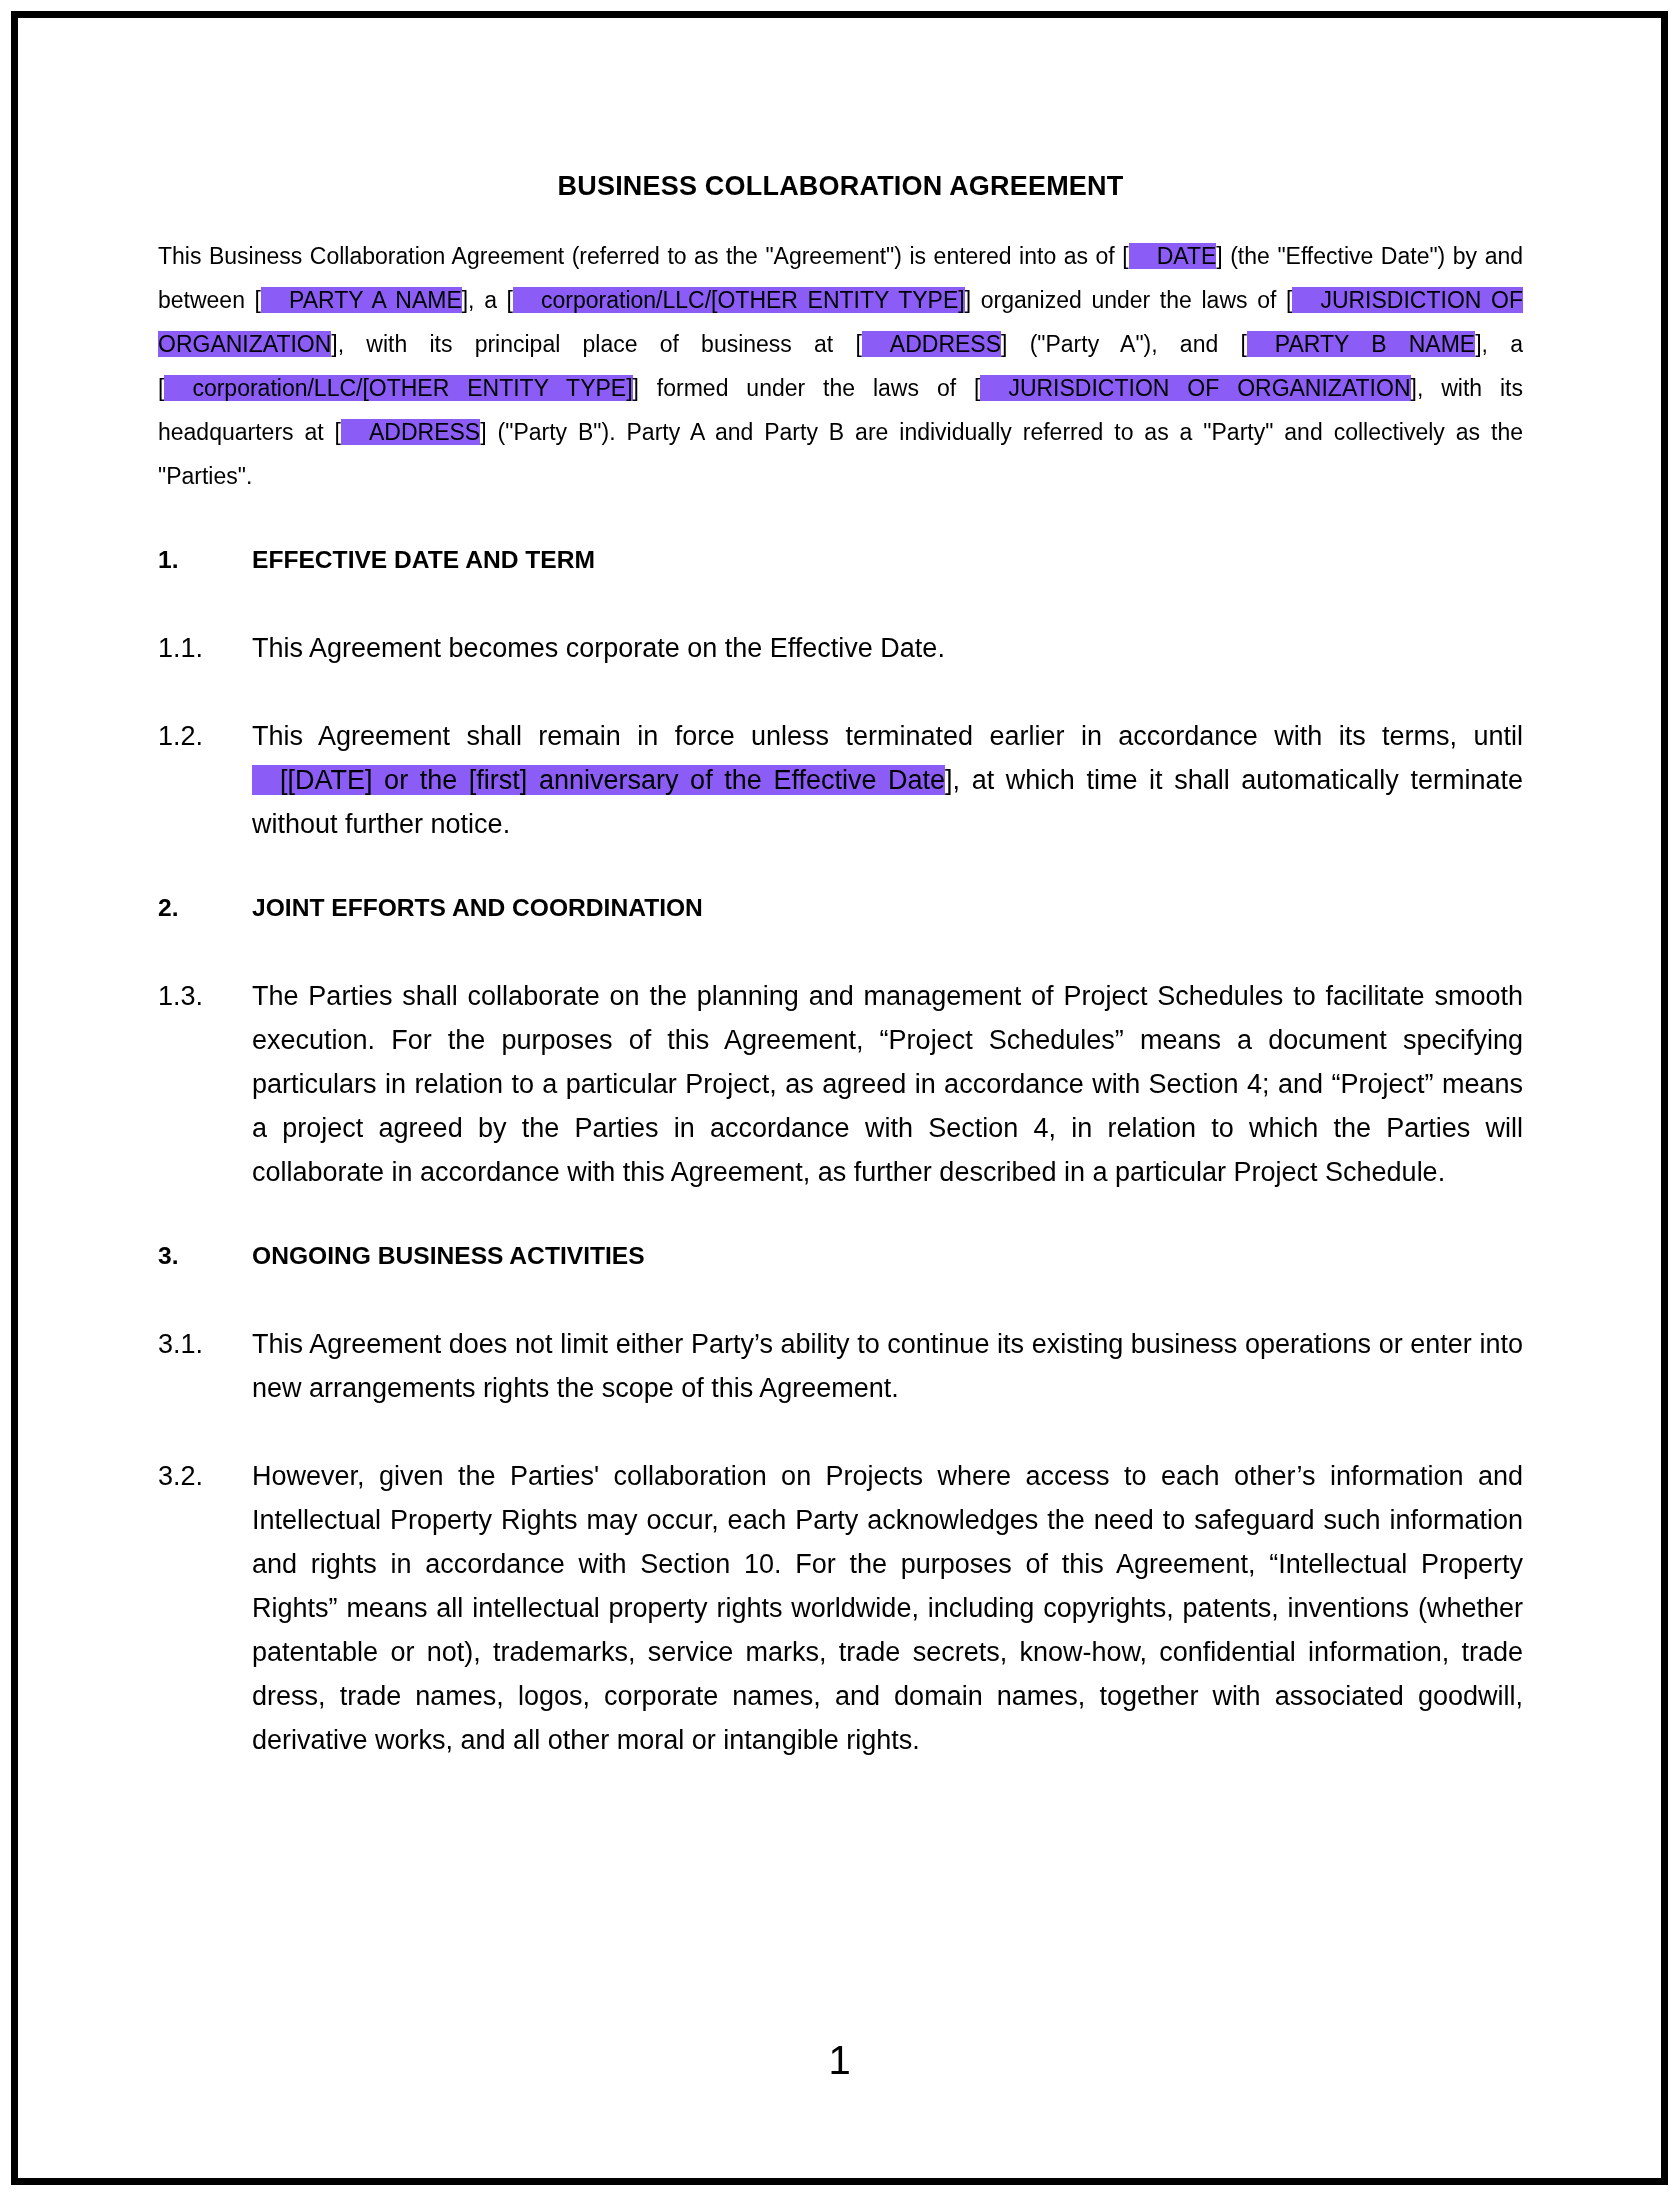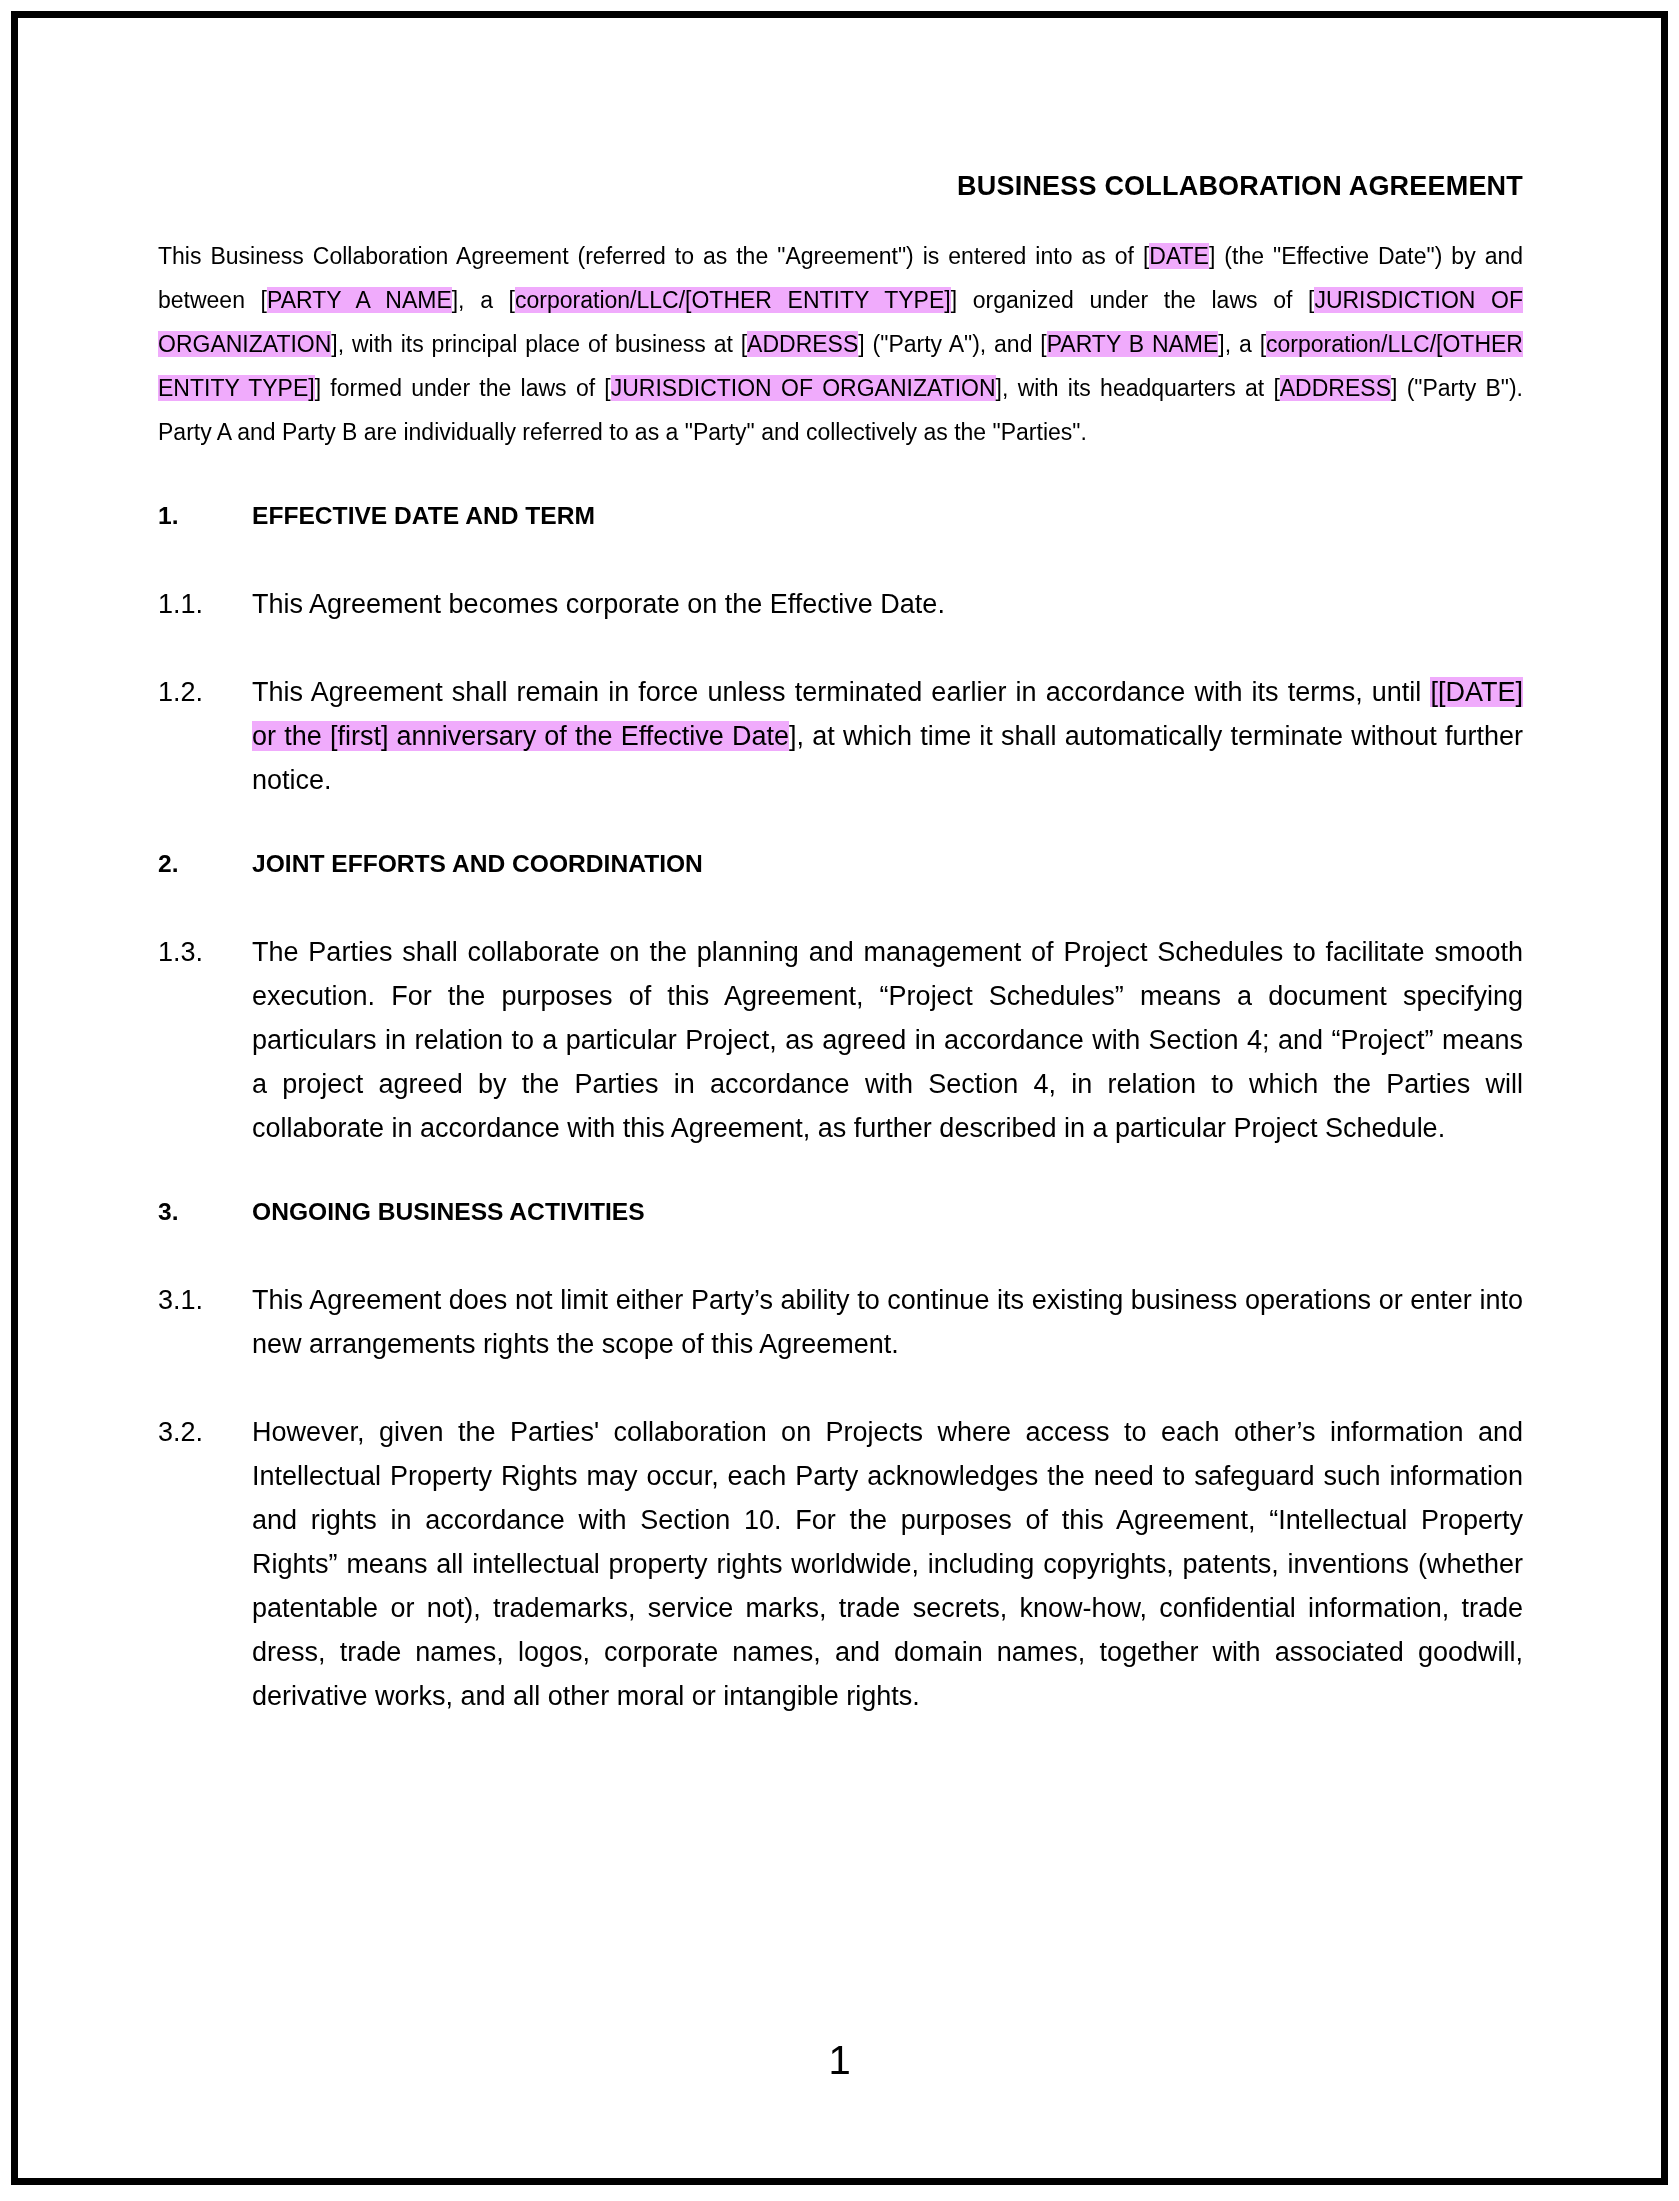--- a/index.html
+++ b/index.html
@@ -28,21 +28,21 @@
   .content {
     position: absolute;
     left: 158px;
     top: 164px;
     width: 1365px;
   }
   .title {
     margin: 0;
     font-size: 27px;
     font-weight: bold;
-    text-align: right;
+    text-align: center;
     line-height: 44px;
     letter-spacing: 0.2px;
   }
   .intro {
     margin: 26px 0 0 0;
     font-size: 23px;
     line-height: 44px;
     text-align: justify;
   }
   .heading {
@@ -62,21 +62,21 @@
   }
   .num {
     position: absolute;
     left: 0;
     top: 0;
   }
   .clause-text {
     text-align: justify;
   }
   .b { font-weight: normal; }
-  .hl { background: #f0abfc; }
+  .hl { background: #8b5cf6; padding-left: 28px; }
   .footer {
     position: absolute;
     top: 2038px;
     left: 0;
     width: 100%;
     text-align: center;
     font-size: 40px;
     line-height: 44px;
   }
 </style>

